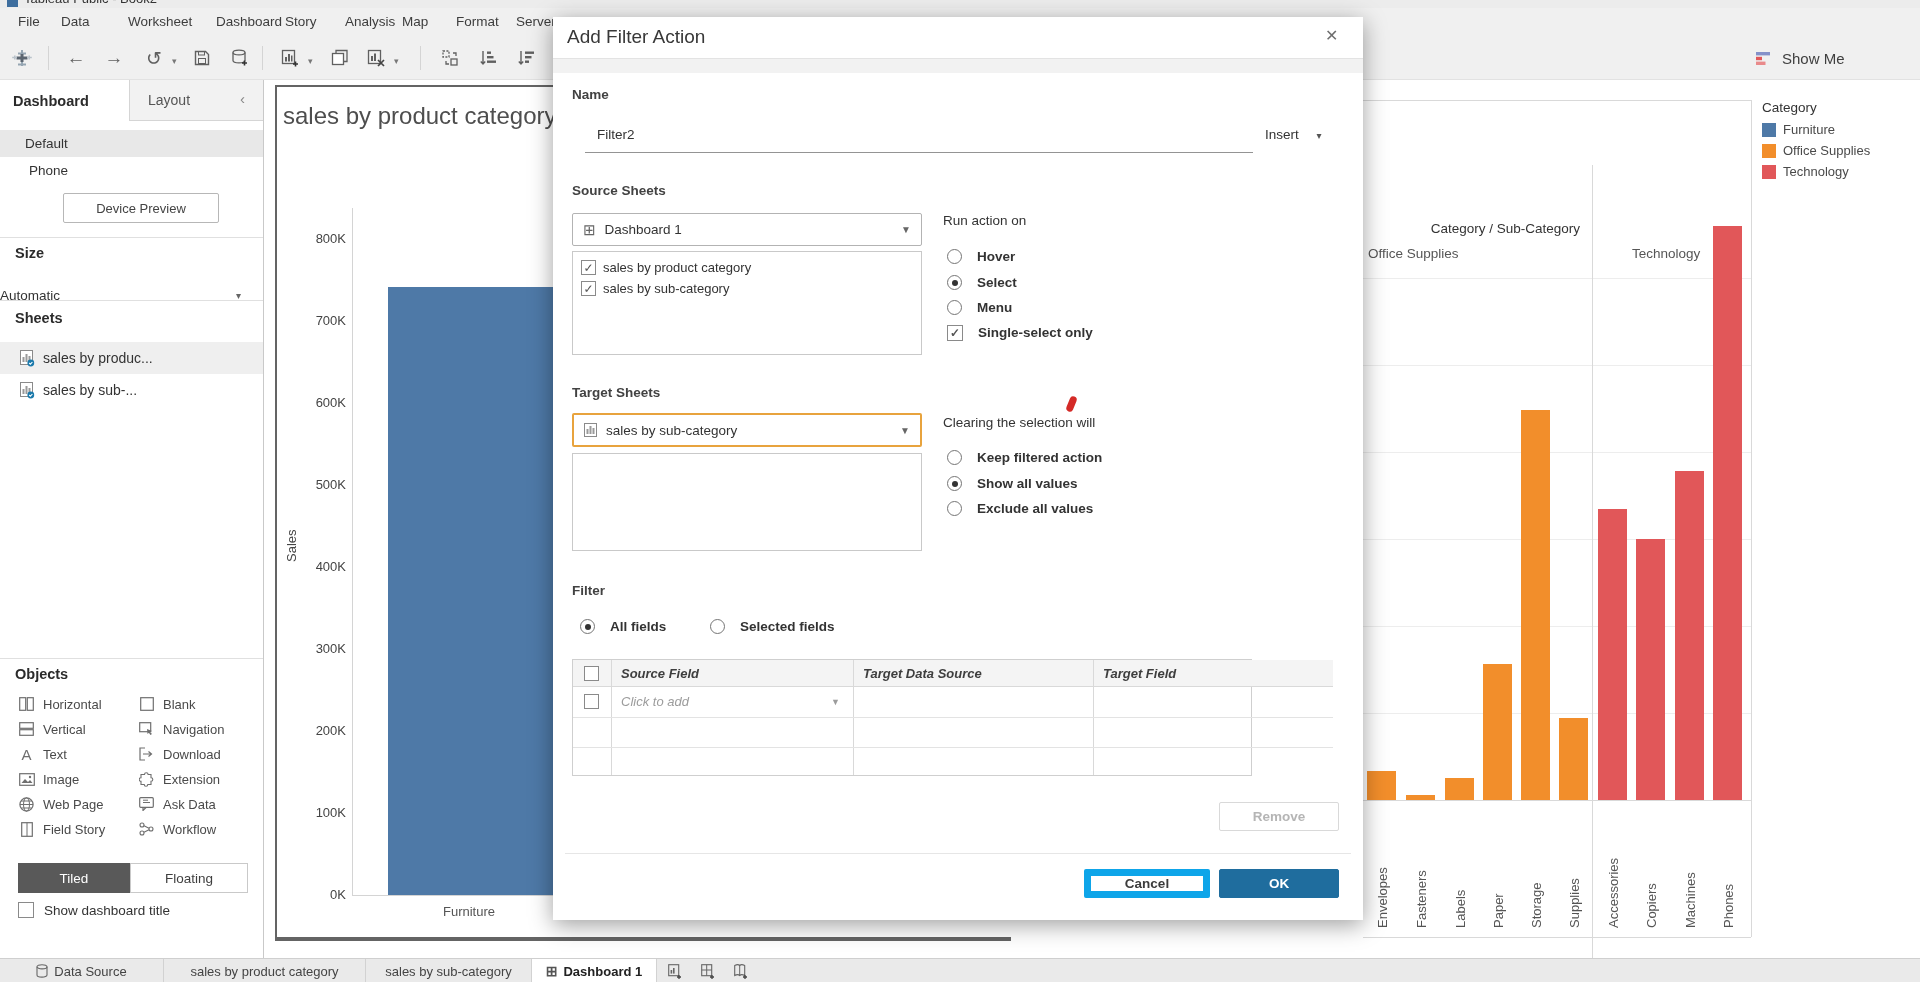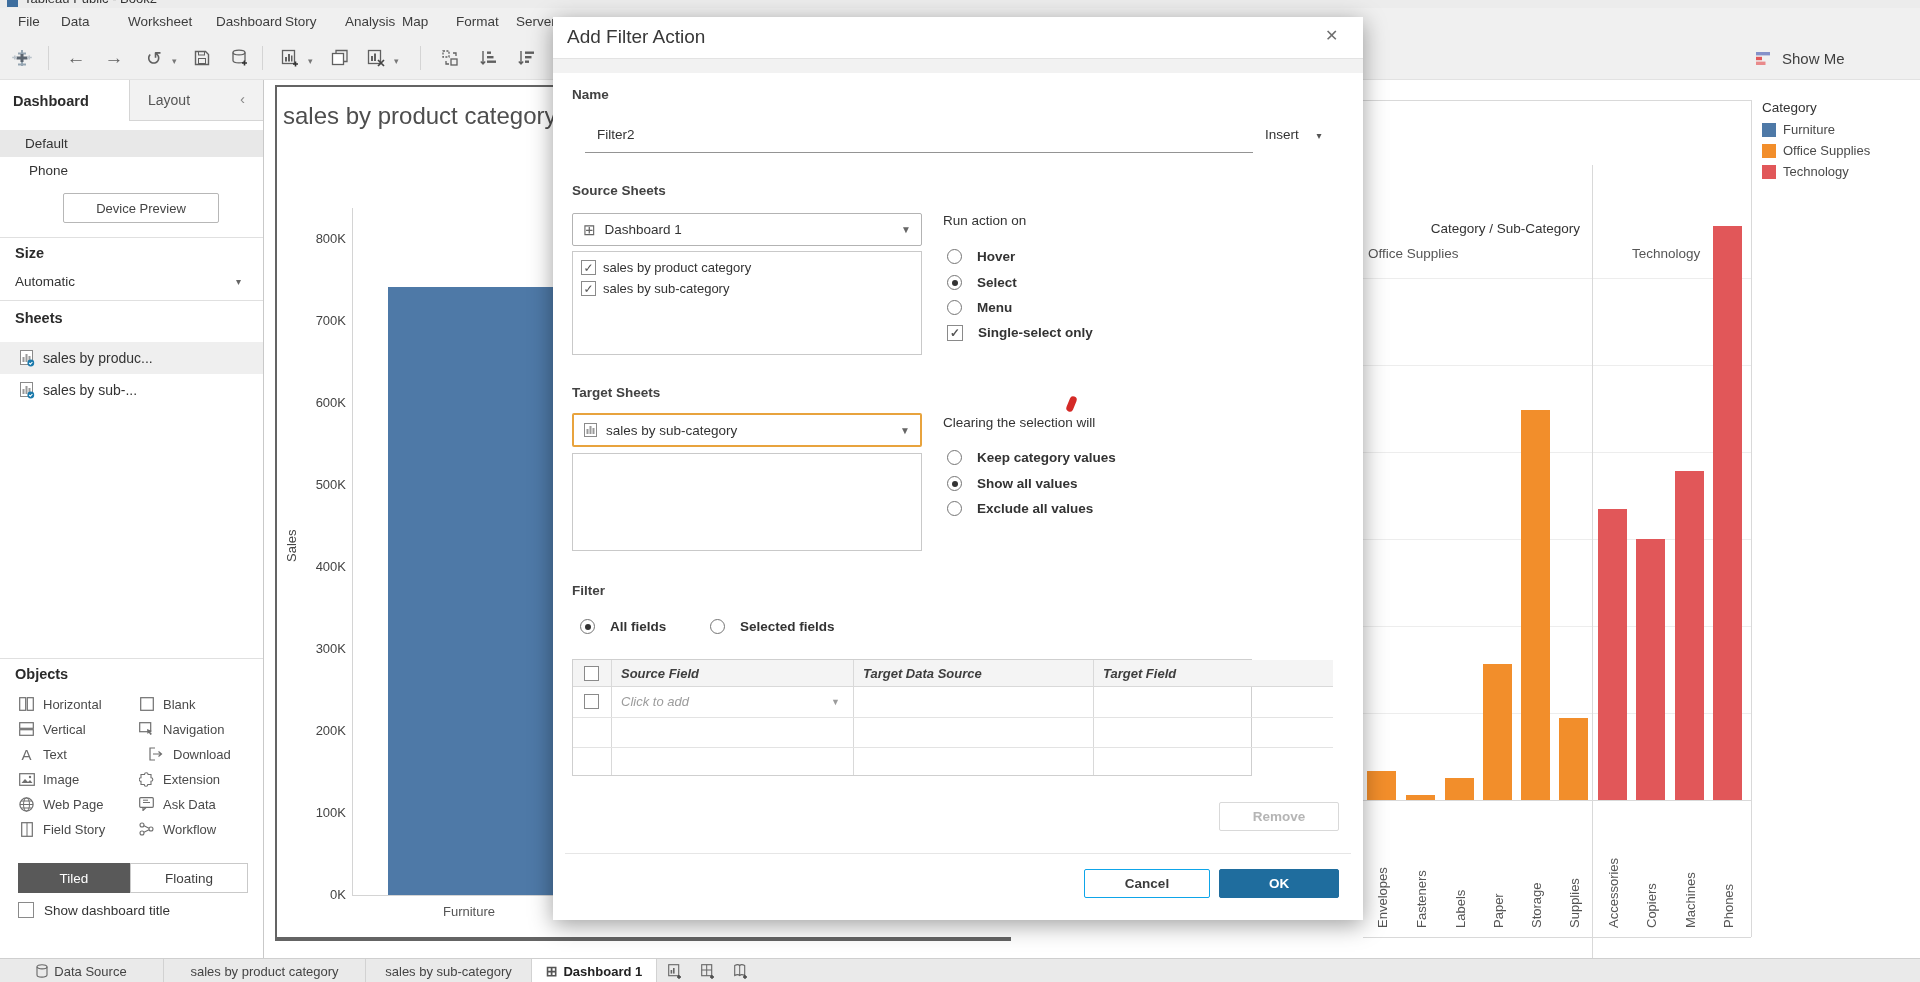--- a/index.html
+++ b/index.html
@@ -83,21 +83,21 @@
   .radio { width:15px; height:15px; border:1px solid #757575; border-radius:50%; background:#fff; position:relative; flex:none; }
   .radio.checked::after { content:""; position:absolute; left:3.5px; top:3.5px; width:6px; height:6px; border-radius:50%; background:#333; }
   .opt { position:absolute; display:flex; gap:15px; font-size:13.5px; color:#333;font-weight:bold; }
   .ftable { position:absolute; left:19px; top:642px; width:680px; height:117px; border:1px solid #cfcfcf;font-style:italic; }
   .fth { position:absolute; left:0; top:0; width:760px; height:27px; background:#f4f4f4; border-bottom:1px solid #d9d9d9; }
   .fcol { position:absolute; top:0; width:1px; height:115px; background:#d9d9d9; }
   .frow-line { position:absolute; left:0; width:760px; height:1px; background:#e3e3e3; }
   .fhead-txt { position:absolute; top:6px; font-size:13px; font-weight:bold; color:#3e3e3e; }
   .dbtn { position:absolute; height:29px; border-radius:2px; font-size:13.5px; display:flex; align-items:center; justify-content:center; font-weight:bold; }
   #btn-remove { left:666px; top:785px; width:120px; border:1px solid #d9d9d9; color:#b5b5b5; background:#fff; }
-  #btn-cancel { left:531px; top:852px; width:126px; border:1px solid #0ea5e9; color:#3c3c3c; background:#fff; }
+  #btn-cancel { left:531px; top:852px; width:126px; border:7px solid #0ea5e9; color:#3c3c3c; background:#fff; }
   #btn-ok { left:666px; top:852px; width:120px; border:1px solid #1f6d9e; color:#fff; background:#1f6d9e; }
   #red-mark { position:absolute; left:1068px; top:396px; width:7px; height:16px; background:#d42a27; border-radius:4px; transform:rotate(22deg); z-index:60; }
 
   
   #statusbar { left:0; top:958px; width:1920px; height:24px; background:#eaeaea; border-top:1px solid #cfcfcf; }
   .stab { position:absolute; top:0; height:24px; display:flex; align-items:center; justify-content:center; gap:6px; font-size:13px; color:#444; border-right:1px solid #d2d2d2; }
   .stab.active { background:#fff; font-weight:bold; color:#222; }
   .sic { position:absolute; top:3px; width:26px; height:18px; display:flex; align-items:center; justify-content:center; color:#666; }
   svg { display:block; }
 </style>
@@ -216,21 +216,21 @@
     <div class="ptab-row">
       <div class="ptab-active">Dashboard</div>
       <span class="ptab">Layout</span>
       <span class="pcollapse">‹</span>
     </div>
     <div class="prow" style="top:50px; background:#e8e8e8; padding-left:25px">Default</div>
     <div class="prow" style="top:77px; padding-left:29px">Phone</div>
     <div class="pbtn" style="left:63px; top:113px; width:156px; height:30px">Device Preview</div>
     <div class="pdivider" style="top:157px"></div>
     <div class="phead" style="top:165px">Size</div>
-    <div class="prow" style="top:188px; padding-left:15px">
+    <div class="prow" style="top:202px; padding-left:0">
       <span>Automatic</span>
       <span style="position:absolute; left:236px; font-size:10px; color:#666">▾</span>
     </div>
     <div class="pdivider" style="top:220px"></div>
     <div class="phead" style="top:230px">Sheets</div>
     <div class="sheet-item" style="top:262px; background:#efefef">
       <svg width="15" height="17" viewBox="0 0 15 17">
           <rect x="0.5" y="0.5" width="12" height="14" fill="#fff" stroke="#8a8a8a"></rect>
           <rect x="2.5" y="7" width="2" height="5" fill="#9a9a9a"></rect>
           <rect x="5.5" y="4" width="2" height="8" fill="#9a9a9a"></rect>
@@ -316,21 +316,21 @@
       </div>
     <div class="obj-item" style="left:138px; top:641px">
         <span class="obj-ic">
           <svg width="15" height="14" viewBox="0 0 15 14">
             <rect x="0.7" y="0.7" width="11" height="9" fill="none" stroke="#6f6f6f" stroke-width="1.2"></rect>
             <path d="M8 7l5 2-2.2 0.8L13 12l-1.6 1-1.5-2.2L8.5 12z" fill="#6f6f6f"></path>
           </svg>
         </span>
         <span>Navigation</span>
       </div>
-    <div class="obj-item" style="left:148px; top:666px">
+    <div class="obj-item" style="left:138px; top:666px">
         <span class="obj-ic">
           <svg width="15" height="14" viewBox="0 0 15 14">
             <path d="M6 1H1v12h5" fill="none" stroke="#6f6f6f" stroke-width="1.2"></path>
             <path d="M4 7h8M9.5 4.5L12.5 7l-3 2.5" fill="none" stroke="#6f6f6f" stroke-width="1.2"></path>
           </svg>
         </span>
         <span>Download</span>
       </div>
     <div class="obj-item" style="left:138px; top:691px">
         <span class="obj-ic">
@@ -504,21 +504,21 @@
           <rect x="8.5" y="5" width="2" height="6" fill="#9a9a9a"></rect>
         </svg>
       <span>sales by sub-category</span>
       <span class="caret">▼</span>
     </div>
     <div class="lbox" style="top:436px; height:98px"></div>
 
     <div class="d d-text" style="left:390px; top:398px">Clearing the selection will</div>
     <div class="opt" style="left:394px; top:433px">
       <span class="radio"></span>
-      <span>Keep category values</span>
+      <span>Keep filtered action</span>
     </div>
     <div class="opt" style="left:394px; top:459px">
       <span class="radio checked"></span>
       <span>Show all values</span>
     </div>
     <div class="opt" style="left:394px; top:484px">
       <span class="radio"></span>
       <span>Exclude all values</span>
     </div>
 

